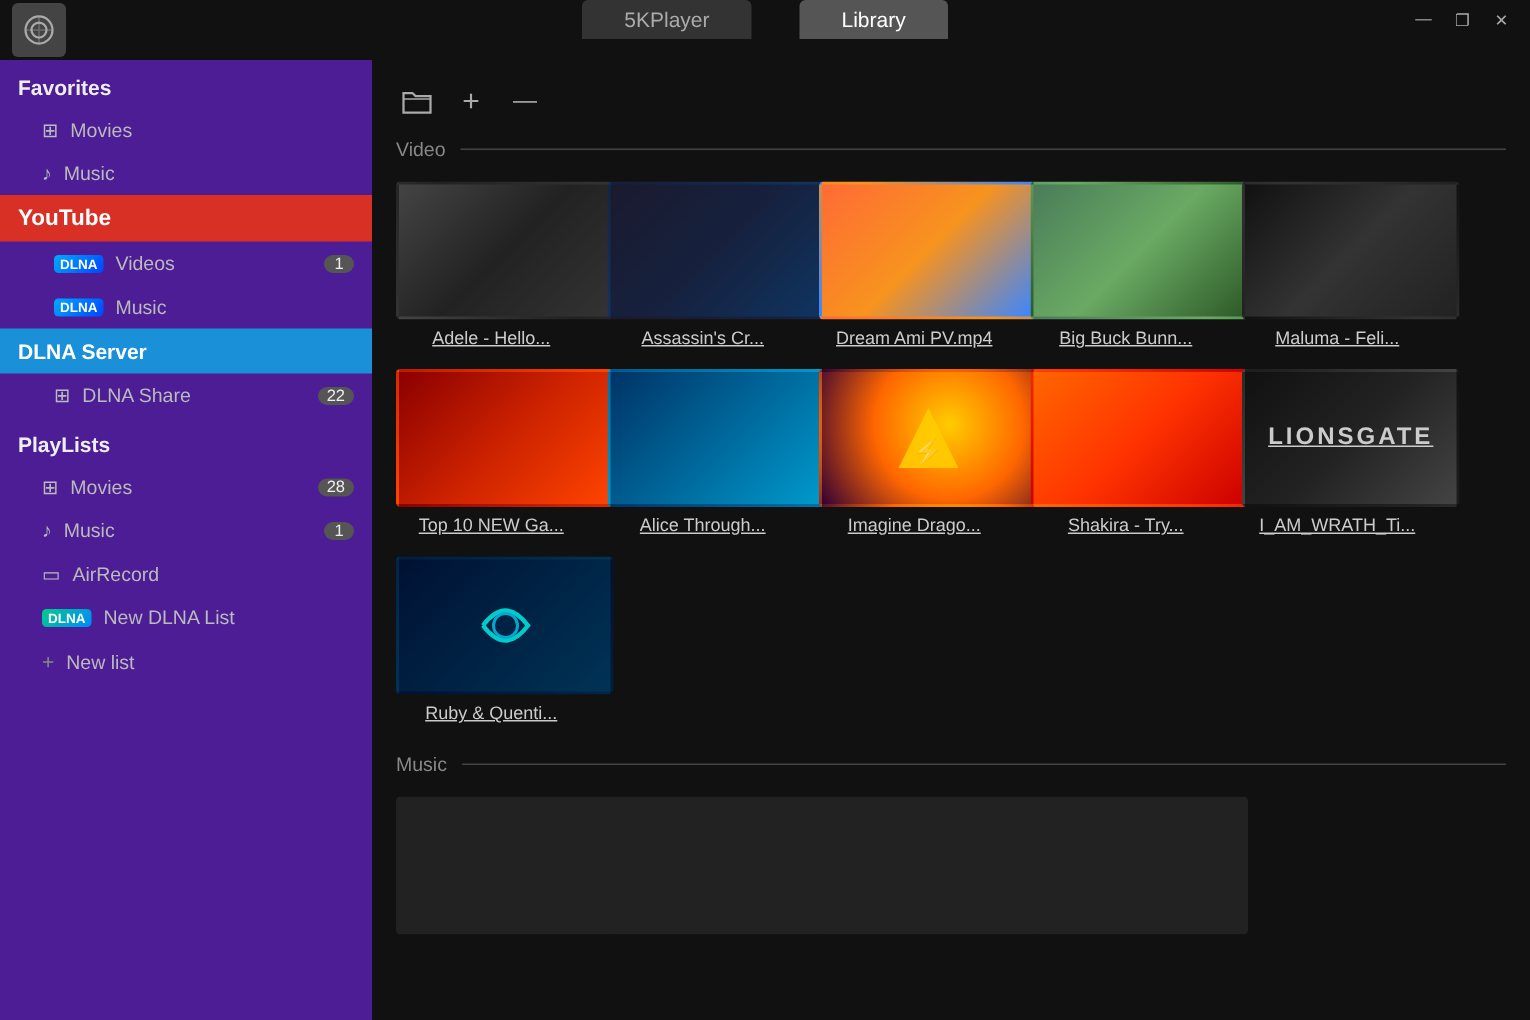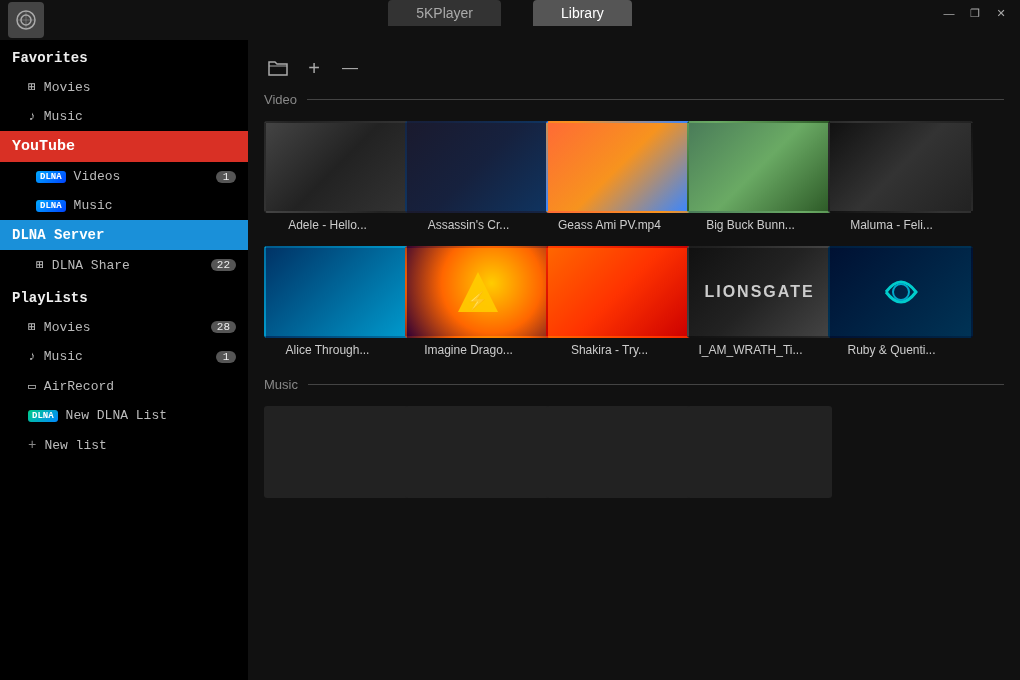--- a/index.html
+++ b/index.html
@@ -85,25 +85,24 @@
     
     .main {
       display: flex;
       flex: 1;
       overflow: hidden;
     }
 
     
     .sidebar {
       width: 248px;
-      background: #000000;
+      background: #4c1d95;
       flex-shrink: 0;
       overflow-y: auto;
       padding-bottom: 24px;
-      font-family: Liberation Mono, monospace;
     }
 
     .sidebar-section-title {
       padding: 10px 12px 6px 12px;
       font-size: 14px;
       font-weight: bold;
       color: #eee;
     }
 
     .sidebar-item {
@@ -213,20 +212,21 @@
     .media-grid {
       display: flex;
       flex-wrap: wrap;
       gap: 14px;
       margin-bottom: 20px;
     }
 
     .media-item {
       width: 127px;
       cursor: pointer;
+      text-decoration: underline;
     }
 
     .media-thumb {
       width: 145px;
       height: 92px;
       background: #2a2a2a;
       border: 2px solid transparent;
       border-radius: 3px;
       overflow: hidden;
       display: flex;
@@ -398,34 +398,38 @@
         <div class="media-label">Adele - Hello...</div>
       </div>
 
       <div class="media-item">
         <div class="media-thumb thumb-assassin"></div>
         <div class="media-label">Assassin's Cr...</div>
       </div>
 
       <div class="media-item">
         <div class="media-thumb thumb-dream"></div>
-        <div class="media-label">Geass Ami PV.mp4</div>
+        <div class="media-label">Dream Ami PV.mp4</div>
       </div>
 
       <div class="media-item">
         <div class="media-thumb thumb-bigbuck"></div>
         <div class="media-label">Big Buck Bunn...</div>
       </div>
 
 
       <div class="media-item">
         <div class="media-thumb thumb-maluma"></div>
         <div class="media-label">Maluma - Feli...</div>
       </div>
 
+      <div class="media-item">
+        <div class="media-thumb thumb-top10"></div>
+        <div class="media-label">Top 10 NEW Ga...</div>
+      </div>
 
       <div class="media-item">
         <div class="media-thumb thumb-alice"></div>
         <div class="media-label">Alice Through...</div>
       </div>
 
 
       <div class="media-item">
         <div class="media-thumb thumb-imagine">
           <svg width="50" height="50" viewBox="0 0 50 50">

